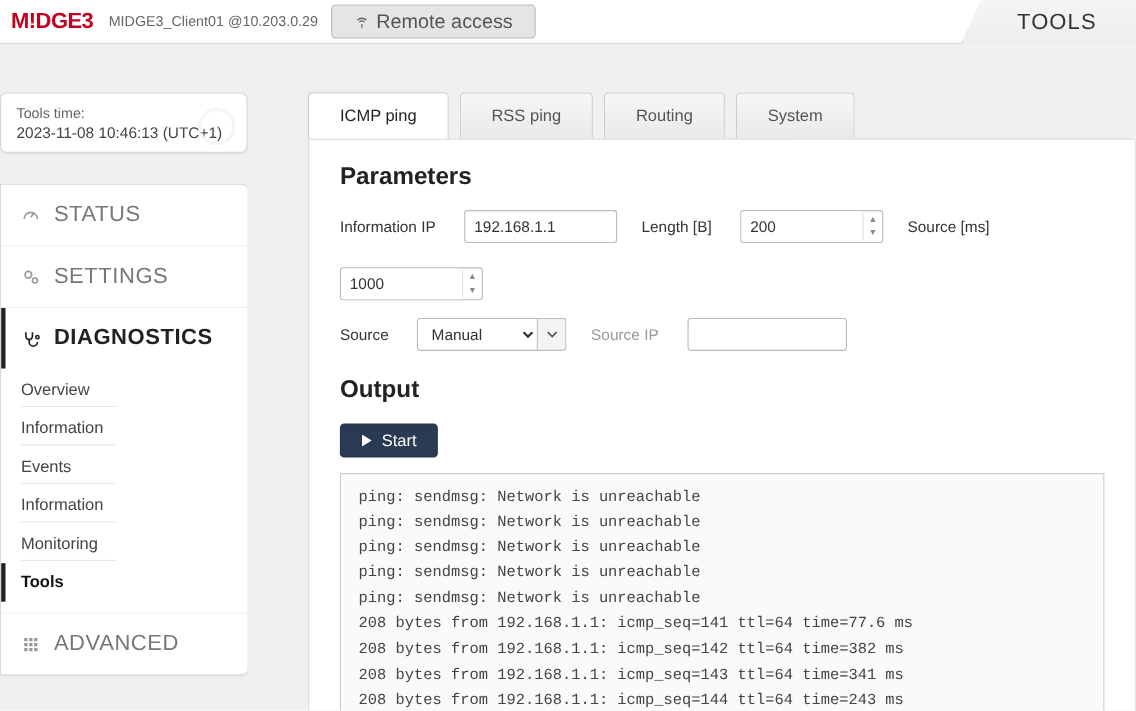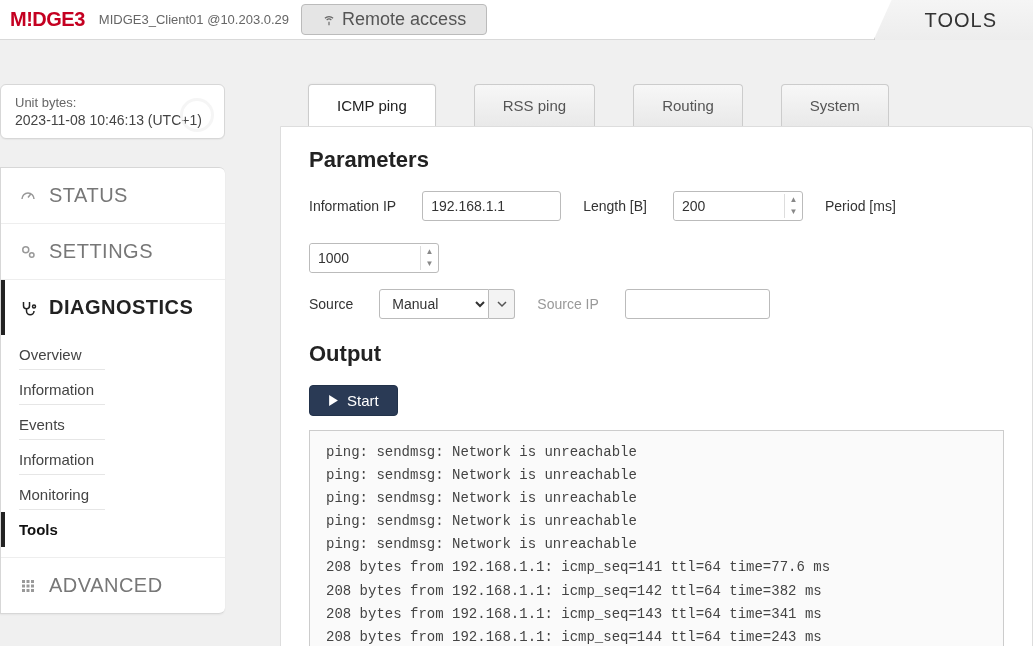--- a/index.html
+++ b/index.html
@@ -156,21 +156,20 @@
     display:flex; gap:10px; align-items:flex-end;
   }
   .tab {
     padding: 12px 28px;
     border:1px solid #ccc;
     border-bottom:none;
     border-radius:4px 4px 0 0;
     background: linear-gradient(to bottom,#f7f7f7,#e9e9e9);
     color:#555;font-size:15px;
     cursor:pointer;
-    margin-left:28px;
   }
   .tab.active{
     background:#fff;color:#222;font-weight:500;
     border-color:#ccc;
     box-shadow:0 -1px 2px rgba(0,0,0,.03);
   }
   .panel{
     background:#fff;
     border:1px solid #ddd;
     border-radius:0 4px 0 0;
@@ -224,21 +223,21 @@
   </button>
   <div class="tools-tab">
     <span>TOOLS</span>
   </div>
 </div>
 
 <div class="body-wrap">
 
   <div class="sidebar">
     <div class="unit-card">
-      <div>Unit bytes:</div>
+      <div>Tools time:</div>
       <div class="time">2023-11-08 10:46:13 (UTC+1)</div>
     </div>
 
     <div class="nav">
 
       <div class="nav-section first">
         <svg viewBox="0 0 24 24">
             <path fill="none" stroke="#999" stroke-width="2" d="M4 16a8 8 0 1 1 16 0M12 14l4-5"></path>
           </svg>
         <span>STATUS</span>
@@ -298,21 +297,21 @@
 
         <label>Length [B]</label>
         <div class="spinbox">
           <input type="text" value="200" style="">
           <div class="spin">
               <span>▲</span>
               <span>▼</span>
             </div>
         </div>
 
-        <label>Period [ms]</label>
+        <label>Source [ms]</label>
         <div class="spinbox">
           <input type="text" value="1000" style="">
           <div class="spin">
               <span>▲</span>
               <span>▼</span>
             </div>
         </div>
       </div>
 
       <div class="param-row">

